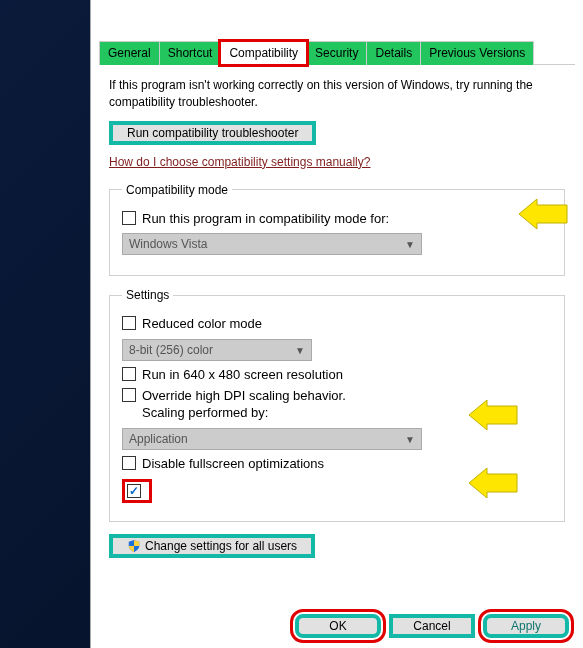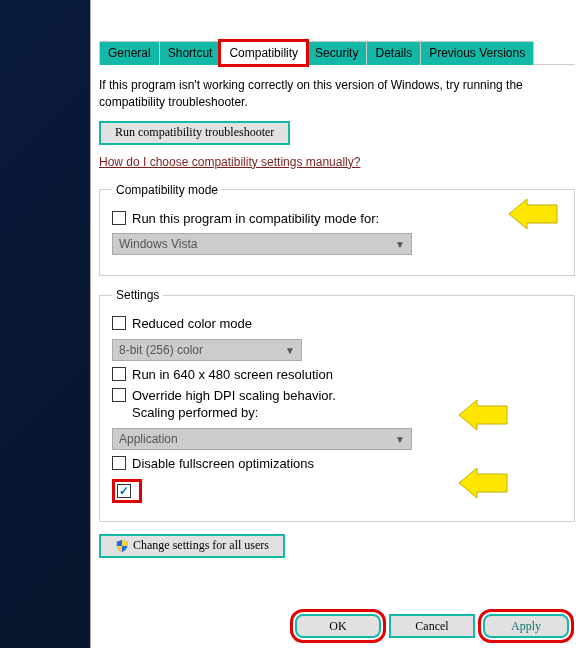--- a/index.html
+++ b/index.html
@@ -24,54 +24,54 @@
   }
   .tabs {
     display: flex;
     margin: 40px 8px 0 8px;
     border-bottom: 1px solid #ccc;
   }
   .tab {
     padding: 4px 8px;
     border: 1px solid #ccc;
     border-bottom: none;
-    background: #14b8a6;
+    background: #22c55e;
     margin-right: -1px;
     cursor: pointer;
     font-size: 12px;
     position: relative;
     top: 1px;
   }
   .tab.active {
     background: #fff;
     border-bottom: 1px solid #fff;
   }
   .tab.hl {
     outline: 3px solid #e00000;
     outline-offset: -1px;
     z-index: 5;
   }
   .content {
-    padding: 12px 8px;
+    padding: 12px 18px;
   }
   .intro {
     font-size: 12px;
     line-height: 1.4;
     margin-bottom: 10px;
   }
   .btn {
     display: inline-flex;
     align-items: center;
     justify-content: center;
     background: #e1e1e1;
-    border: 2px solid #14b8a6;
+    border: 4px solid #14b8a6;
     padding: 4px 14px;
     font-size: 12px;
     cursor: pointer;
-    font-family: Liberation Serif, serif;
+    font-family: Liberation Sans, sans-serif;
     height: 24px;
   }
   .link {
     color: #7f1d1d;
     text-decoration: underline;
     cursor: pointer;
     display: inline-block;
     margin: 10px 0 14px 0;
     font-size: 12px;
   }

